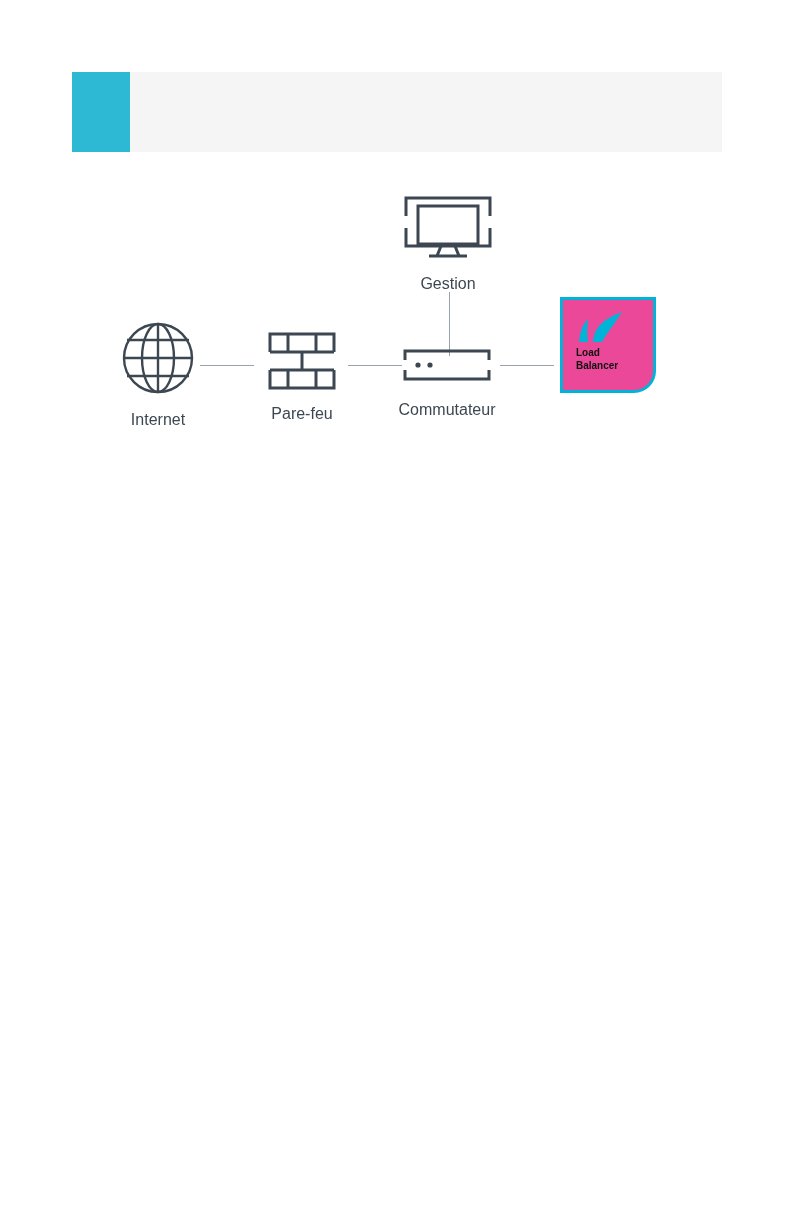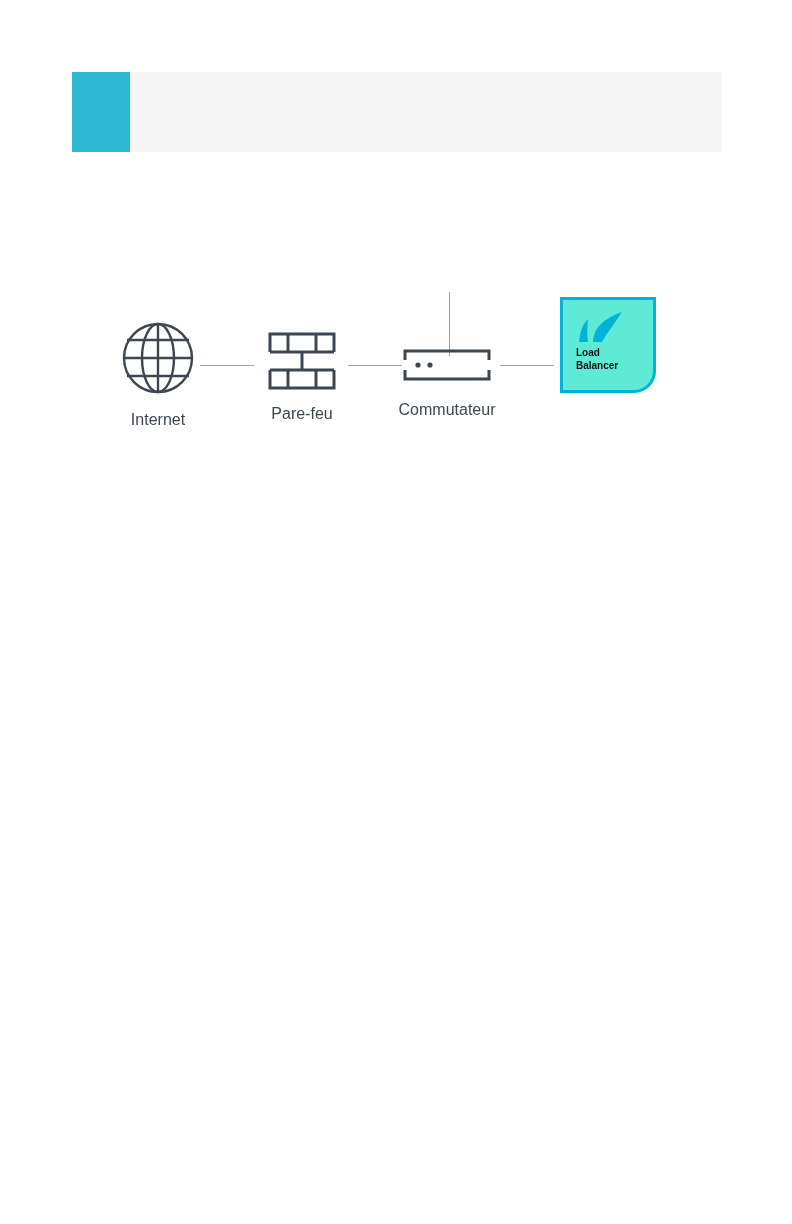--- a/index.html
+++ b/index.html
@@ -90,21 +90,21 @@
   #node-balancer { left: 528px; top: 297px; width: 160px; }
 
   #balancer-box {
     position: relative;
     width: 96px;
     height: 96px;
     margin: 0 auto;
     box-sizing: border-box;
     border: 3px solid #00b4d8;
     border-radius: 0 0 22px 0;
-    background: #5eead4;
+    background: #ec4899;
   }
   #balancer-fin {
     position: absolute;
     left: 12px;
     top: 11px;
   }
   #balancer-text {
     position: absolute;
     left: 13px;
     top: 47px;
@@ -181,20 +181,38 @@
           <line x1="60" y1="22" x2="60" y2="40"></line>
 
           <line x1="46" y1="40" x2="46" y2="58"></line>
           <line x1="74" y1="40" x2="74" y2="58"></line>
         </g>
       </svg>
     </div>
     <div class="node-label">Pare-feu</div>
   </div>
 
+  <div class="node" id="node-management">
+    <div class="node-icon">
+      <svg width="110" height="72" viewBox="0 0 110 72">
+        <g fill="none" stroke="#3d4752" stroke-width="3" stroke-linecap="butt">
+
+          <polyline points="13,26 13,8 97,8 97,26"></polyline>
+          <polyline points="13,38 13,56 97,56 97,38"></polyline>
+
+          <rect x="25" y="16" width="60" height="38"></rect>
+
+          <line x1="48" y1="56" x2="44" y2="66"></line>
+          <line x1="62" y1="56" x2="66" y2="66"></line>
+          <line x1="36" y1="66" x2="74" y2="66"></line>
+        </g>
+      </svg>
+    </div>
+    <div class="node-label">Gestion</div>
+  </div>
 
   <div class="node" id="node-balancer">
     <div id="balancer-box">
       <div id="balancer-fin">
         <svg width="52" height="32" viewBox="0 0 52 32">
 
           <path d="M4 31 C5 20 8 13 13 8 C12 17 12 25 13 31 Z" fill="#00b4d8"></path>
 
           <path d="M18 31 C19 19 25 9 47 1 C40 12 32 22 27 31 Z" fill="#00b4d8"></path>
         </svg>

